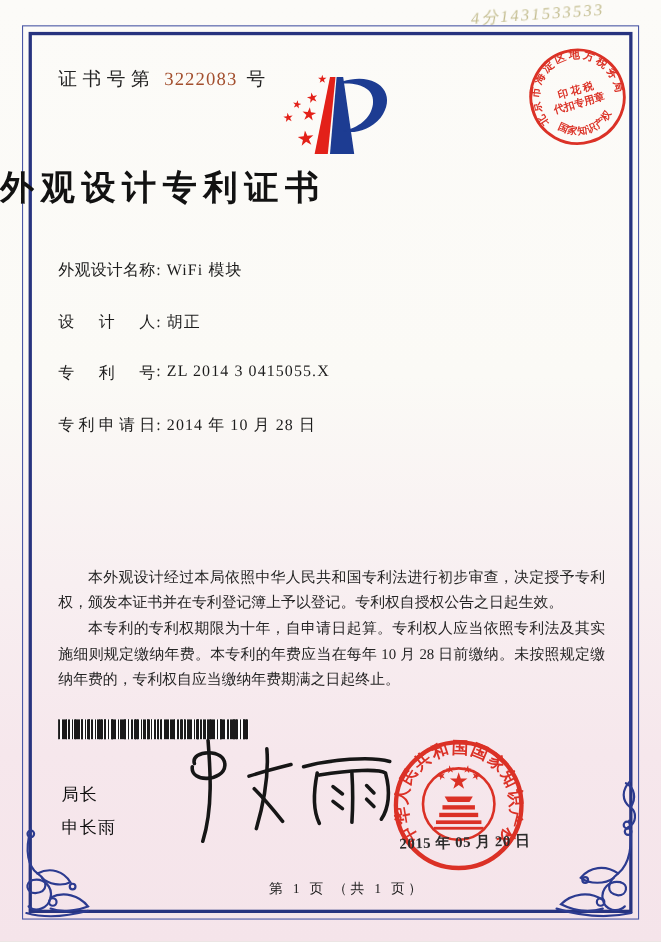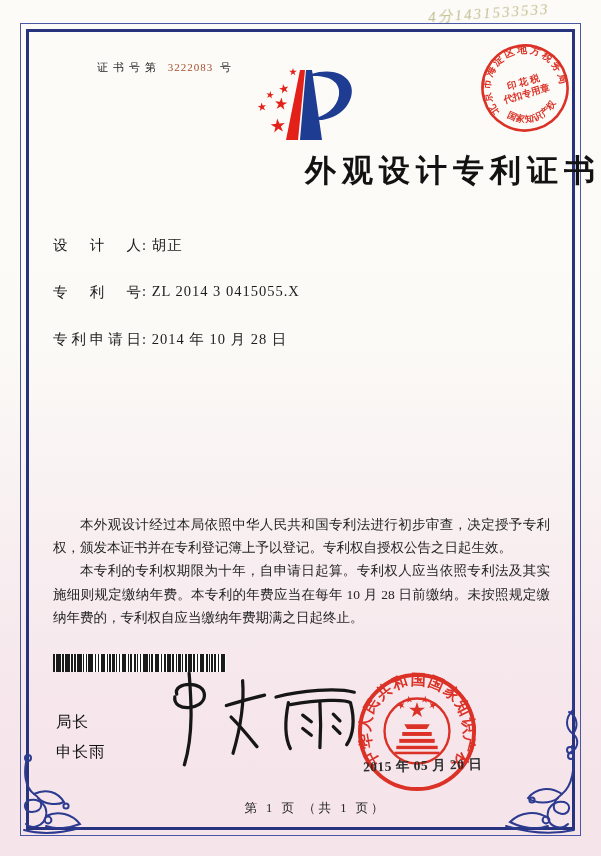--- a/index.html
+++ b/index.html
@@ -30,31 +30,31 @@
     position: absolute; left: 20px; top: 23px; width: 561px; height: 813px;
     border: 1.5px solid #4a57a5;
   }
   .frame-inner {
     position: absolute; left: 26px; top: 29px; width: 549px; height: 801px;
     border: 3px solid #27337f;
   }
 
   .cert-no {
     position: absolute; left: 53px; top: 60px;
-    font-size: 11px; color: #222; white-space: nowrap; margin-left: 44px;
+    font-size: 17px; color: #222; white-space: nowrap;
   }
   .cert-no .lbl { letter-spacing: 5px; }
   .cert-no .num { color: #a34f2e; letter-spacing: 1px; padding: 0 4px; }
   .cert-no .suf { letter-spacing: 0; }
 
   .logo { position: absolute; left: 248px; top: 62px; width: 116px; height: 86px; }
 
   .title {
     position: absolute; left: 0; top: 150px; width: 100%;
-    text-align: right; font-size: 31px; font-weight: bold;
+    text-align: left; font-size: 31px; font-weight: bold;
     letter-spacing: 6px; color: #121212;
   }
 
   
   .fields { position: absolute; left: 53px; top: 236px; width: 500px; }
   .frow { height: 47px; font-size: 14.5px; color: #1c1c1c; white-space: nowrap; }
   .flabel {
     display: inline-block; width: 88px;
     text-align: justify; text-align-last: justify;
     vertical-align: top;
@@ -157,20 +157,24 @@
       <text font-size="9" letter-spacing="0.6" font-weight="bold">
         <textPath href="#taxBot" startOffset="1">国家知识产权局</textPath>
       </text>
       <text x="46" y="43" text-anchor="middle" font-size="9.5" font-weight="bold">印 花 税</text>
       <text x="46" y="55" text-anchor="middle" font-size="9.5" font-weight="bold">代扣专用章</text>
     </g>
   </svg>
 
   <div class="fields">
     <div class="frow">
+      <span class="flabel">外观设计名称</span><span class="fcolon">:</span>
+      <span class="fvalue">WiFi 模块</span>
+    </div>
+    <div class="frow">
       <span class="flabel">设计人</span><span class="fcolon">:</span>
       <span class="fvalue">胡正</span>
     </div>
     <div class="frow">
       <span class="flabel">专利号</span><span class="fcolon">:</span>
       <span class="fvalue">ZL 2014 3 0415055.X</span>
     </div>
     <div class="frow">
       <span class="flabel">专利申请日</span><span class="fcolon">:</span>
       <span class="fvalue">2014 年 10 月 28 日</span>

